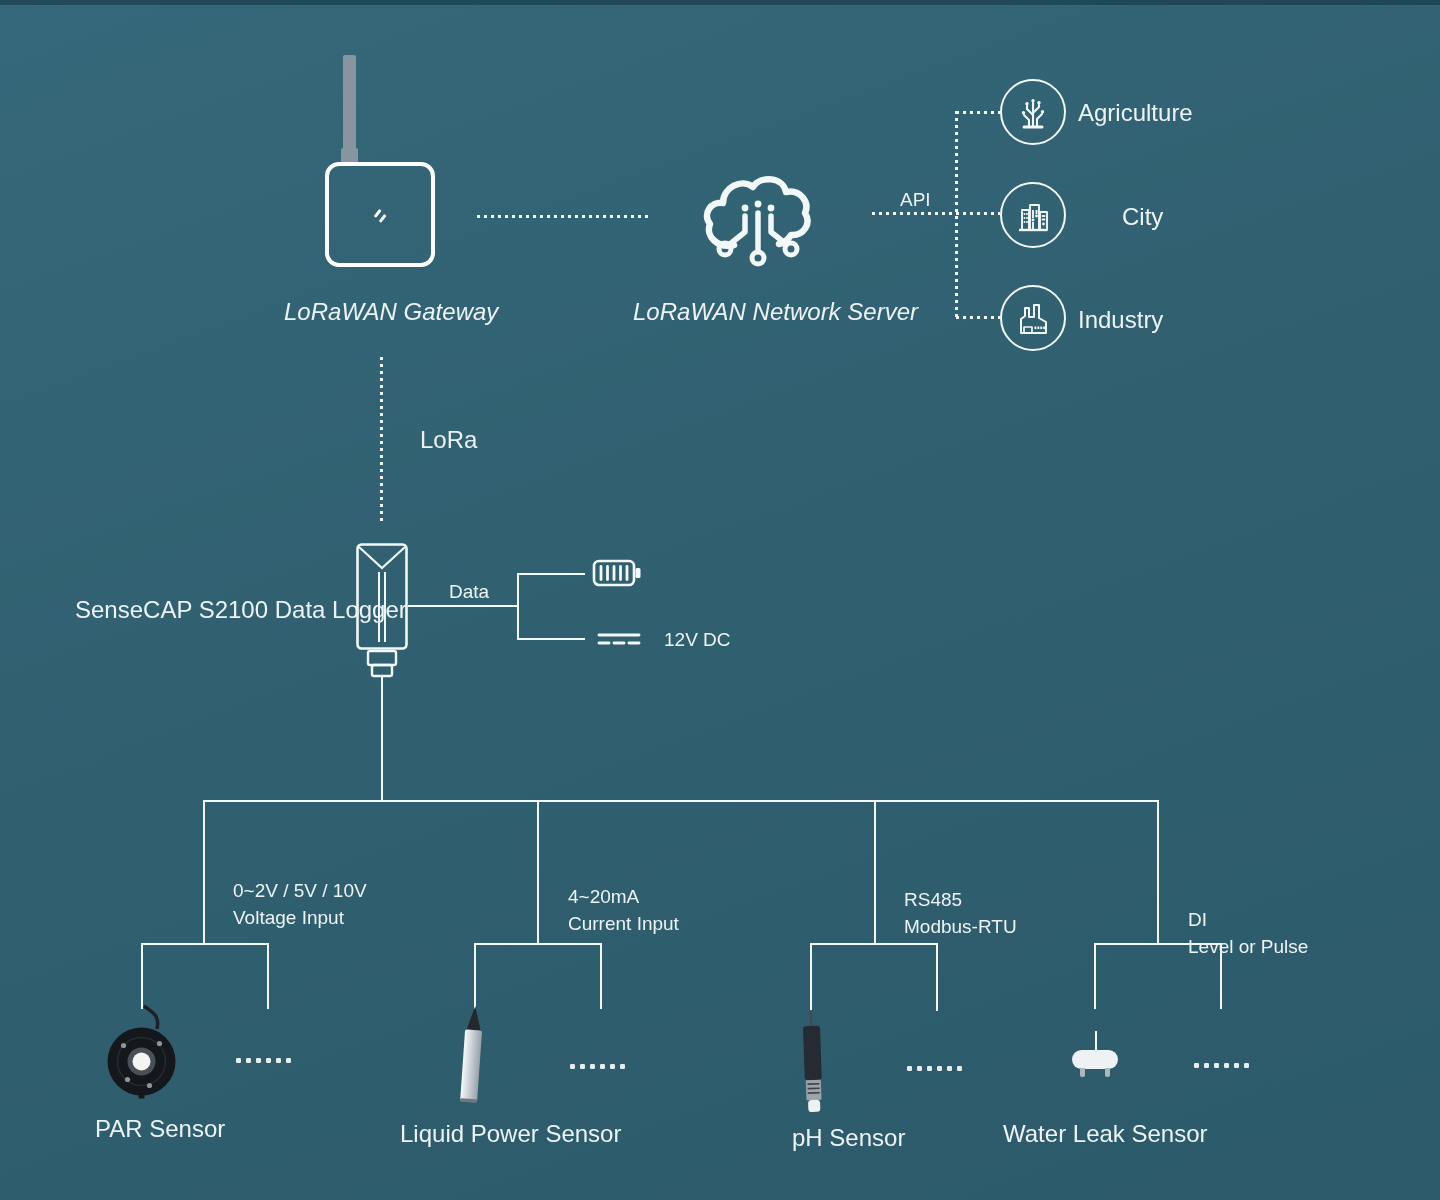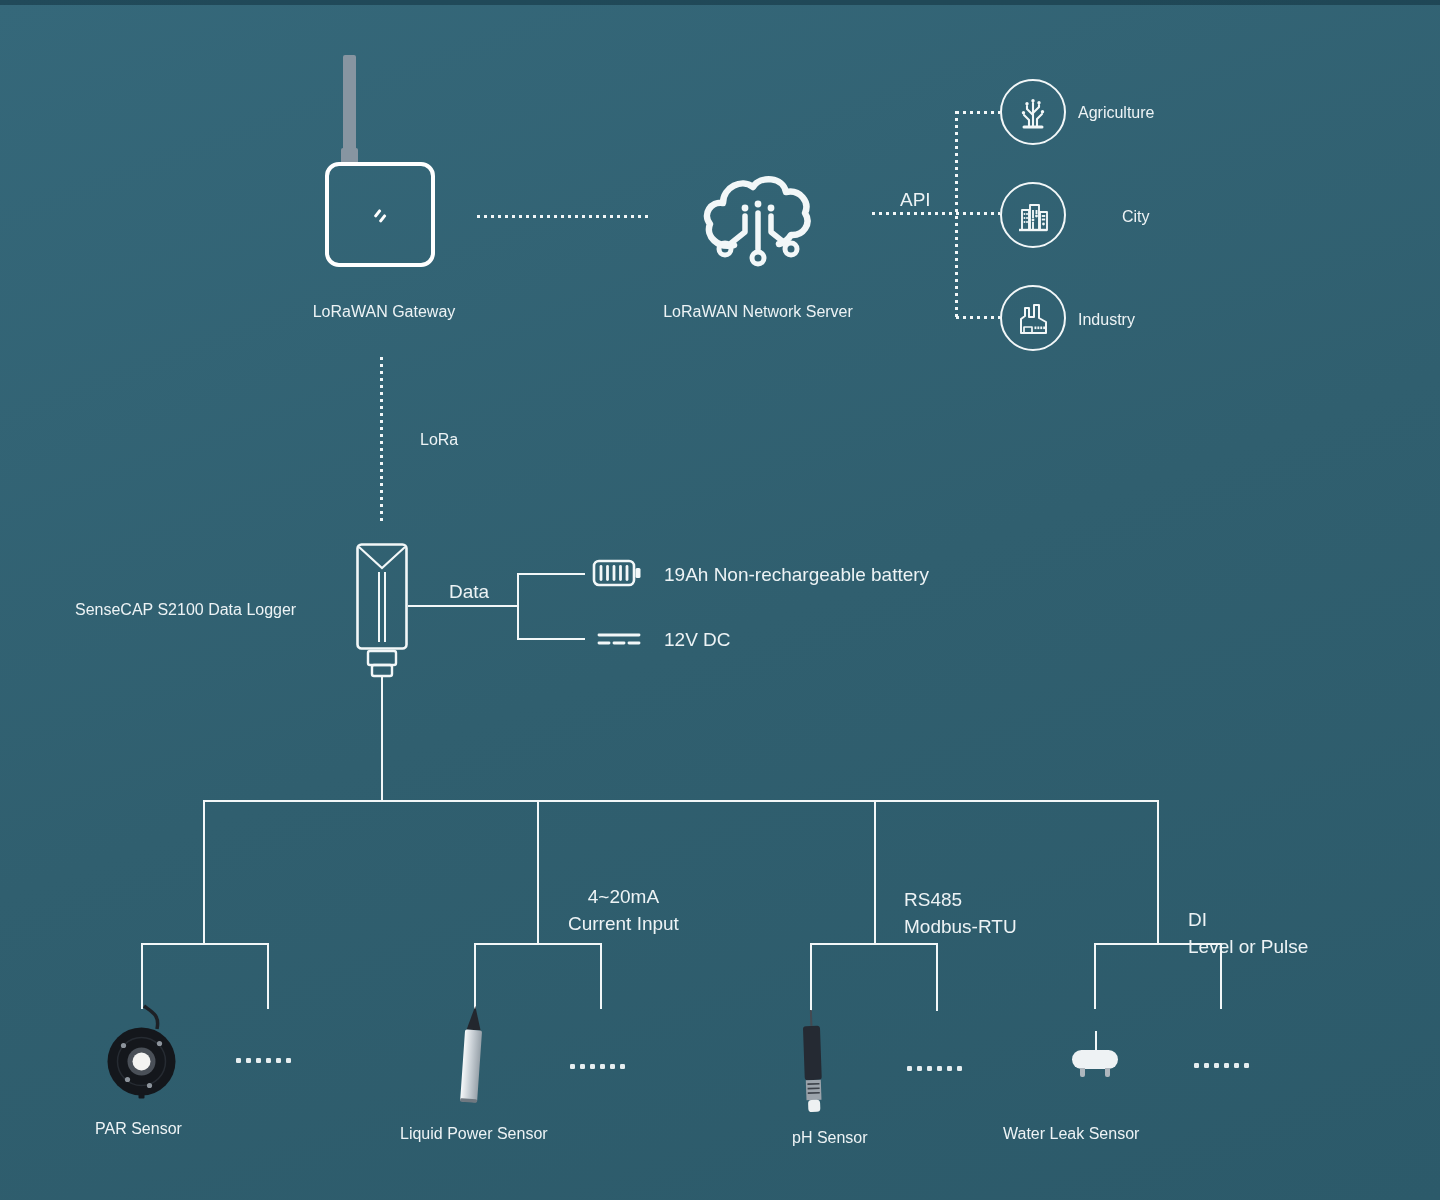--- a/index.html
+++ b/index.html
@@ -4,23 +4,23 @@
 <style>
   :root{
     --bg1:#35687a; --bg2:#305f6f; --bg3:#2c5a6a;
     --line:#f2f7f8; --txt:#edf3f5; --ant:#8795a1;
   }
   *{margin:0;padding:0;box-sizing:border-box;}
   body{background:#222;font-family:"Liberation Sans","DejaVu Sans",sans-serif;}
   #canvas{position:relative;width:1440px;height:1200px;overflow:hidden;
     background:linear-gradient(160deg,var(--bg1) 0%,var(--bg2) 52%,var(--bg3) 100%);}
   .abs{position:absolute;}
-  .lbl{color:var(--txt);font-size:16px;line-height:23px;white-space:nowrap;}
+  .lbl{color:var(--txt);font-size:24px;line-height:23px;white-space:nowrap;}
   .lbl-s{color:var(--txt);font-size:19px;line-height:27px;white-space:nowrap;}
-  .center{text-align:center;}
+  .center{text-align:center;font-style:italic;}
   .h-line{height:2px;background:var(--line);}
   .v-line{width:2px;background:var(--line);}
   .dot-h{height:3px;background:repeating-linear-gradient(90deg,var(--line) 0 3px,transparent 3px 7px);}
   .dot-v{width:3px;background:repeating-linear-gradient(180deg,var(--line) 0 3px,transparent 3px 7px);}
   .circle-icon{width:66px;height:66px;border:2.5px solid var(--line);border-radius:50%;
     display:flex;align-items:center;justify-content:center;}
   .gw-square{width:110px;height:105px;border:4px solid #fff;border-radius:14px;}
   .gw-mark{width:9px;height:2.6px;background:#fff;border-radius:1px;transform:rotate(-52deg);}
   .dots-row{display:flex;gap:5.5px;}
   .dots-row i{display:block;width:4.5px;height:4.5px;border-radius:1.2px;background:#e6eef0;}
@@ -153,21 +153,20 @@
     <rect x="2" y="3" width="40" height="24" rx="5" fill="none" stroke="var(--line)" stroke-width="2.6"></rect>
     <rect x="43.5" y="10" width="5" height="10" rx="1.5" fill="var(--line)"></rect>
     <g stroke="var(--line)" stroke-width="2.8" stroke-linecap="round">
       <path d="M9 8.5 V21.5"></path>
         <path d="M15.5 8.5 V21.5"></path>
         <path d="M22 8.5 V21.5"></path>
         <path d="M28.5 8.5 V21.5"></path>
         <path d="M35 8.5 V21.5"></path>
     </g>
   </svg>
-  <div class="abs lbl-s" style="left:664px;top:561px;">19Ah Non-rechargeable battery</div>
 
   <svg class="abs" style="left:597px;top:630px;" width="44" height="20" viewBox="0 0 44 20">
     <g stroke="var(--line)" stroke-width="2.9" stroke-linecap="round">
       <path d="M2 5 H42"></path>
       <path d="M2 13 H12"></path>
         <path d="M17 13 H27"></path>
         <path d="M32 13 H42"></path>
     </g>
   </svg>
   <div class="abs lbl-s" style="left:664px;top:626px;">12V DC</div>
@@ -186,21 +185,25 @@
 
   <div class="abs v-line" style="left:141px;top:943px;height:66px;"></div>
   <div class="abs v-line" style="left:267px;top:943px;height:66px;"></div>
   <div class="abs v-line" style="left:474px;top:943px;height:66px;"></div>
   <div class="abs v-line" style="left:600px;top:943px;height:66px;"></div>
   <div class="abs v-line" style="left:810px;top:943px;height:68px;"></div>
   <div class="abs v-line" style="left:936px;top:943px;height:68px;"></div>
   <div class="abs v-line" style="left:1094px;top:943px;height:66px;"></div>
   <div class="abs v-line" style="left:1220px;top:943px;height:66px;"></div>
 
-  <div class="abs lbl-s" style="left:568px;top:883px;text-align:center;">
+  <div class="abs lbl-s" style="left:233px;top:877px;">
+    <div>0~2V / 5V / 10V</div>
+    <div>Voltage Input</div>
+  </div>
+  <div class="abs lbl-s" style="left:568px;top:883px;">
     <div>4~20mA</div>
     <div>Current Input</div>
   </div>
   <div class="abs lbl-s" style="left:904px;top:886px;">
     <div>RS485</div>
     <div>Modbus-RTU</div>
   </div>
   <div class="abs lbl-s" style="left:1188px;top:906px;">
     <div>DI</div>
     <div>Level or Pulse</div>

